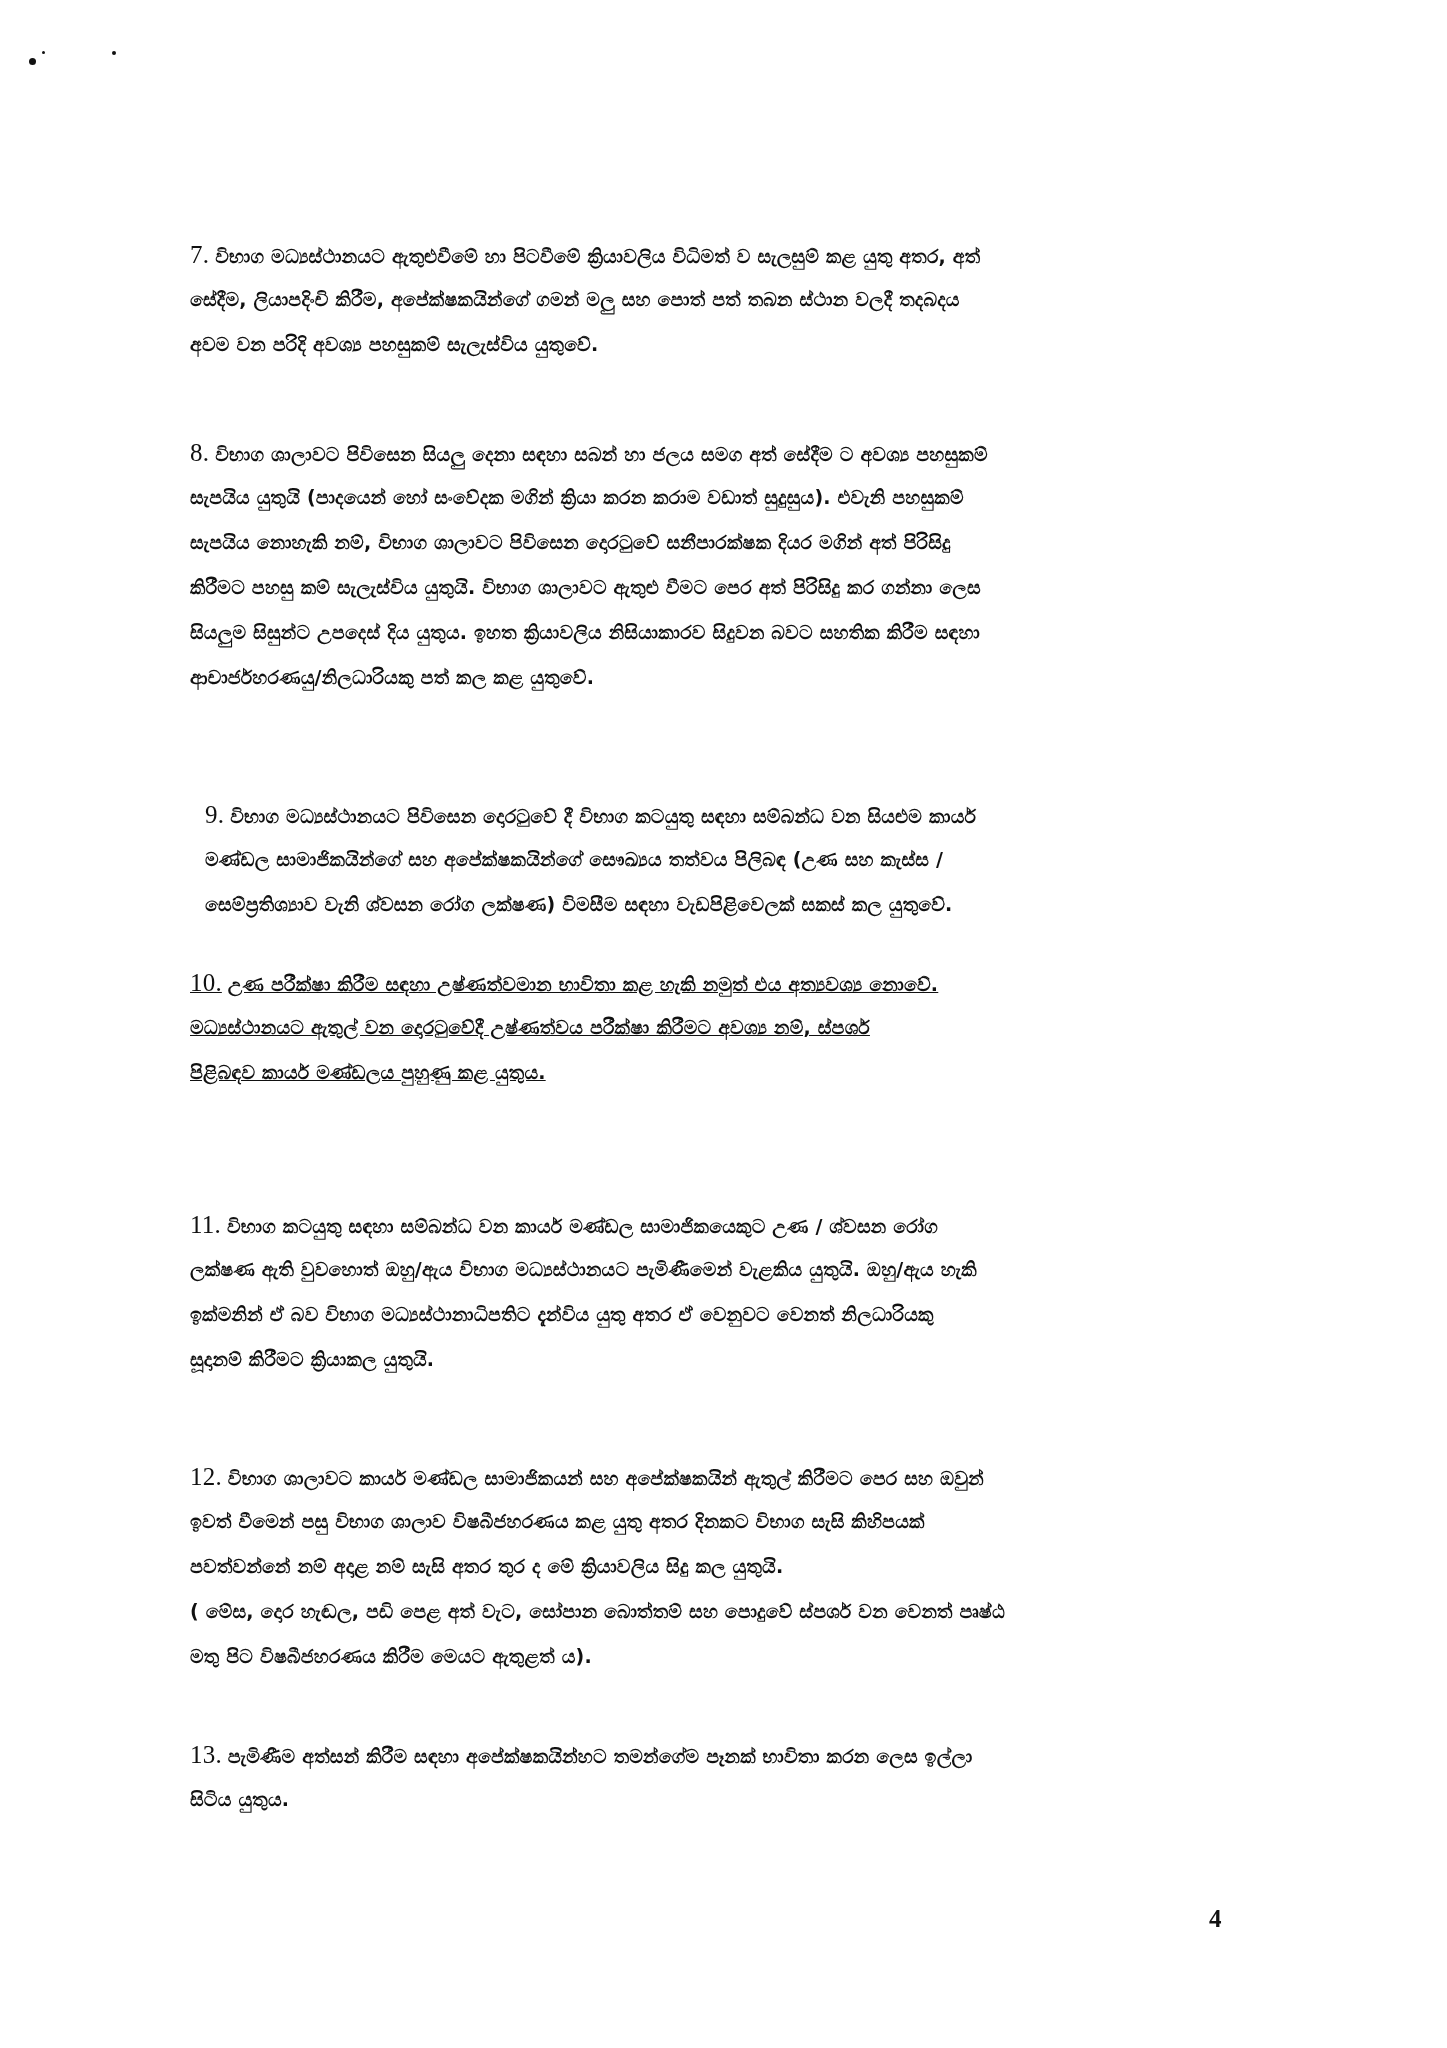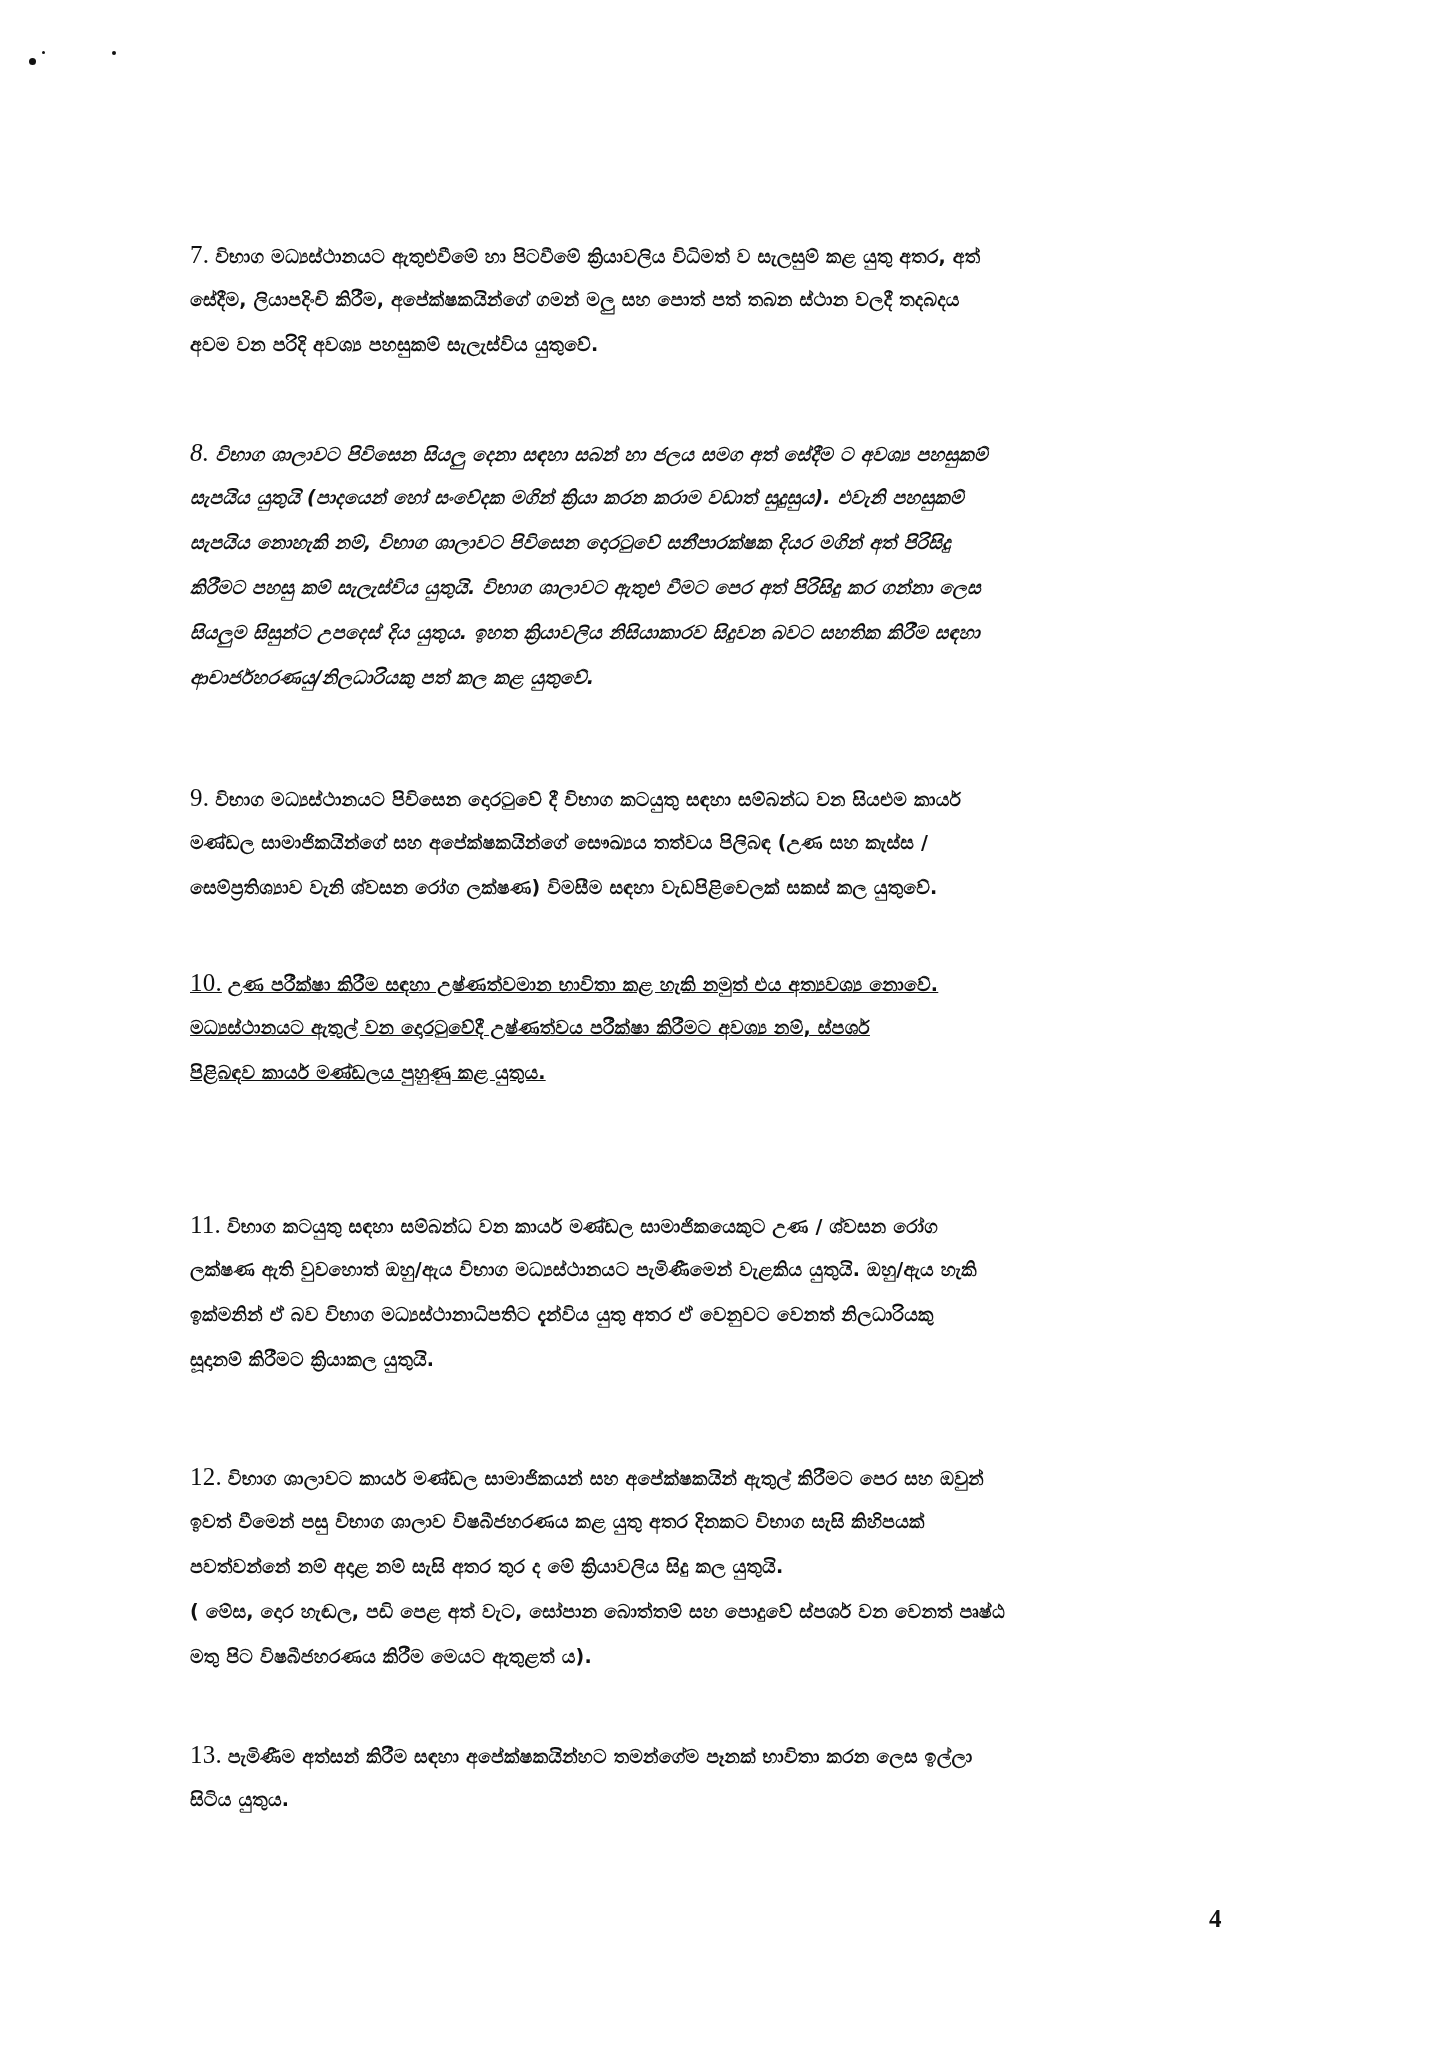--- a/index.html
+++ b/index.html
@@ -74,30 +74,30 @@
   <span class="speck" style="left:112px;top:51px;width:4px;height:4px;"></span>
 
   <div class="content">
 
     <div class="para" style="top:0px;">
       <span class="line"><span class="num">7.</span><span>විභාග මධ්‍යස්ථානයට ඇතුළුවීමේ හා පිටවීමේ ක්‍රියාවලිය විධිමත් ව සැලසුම් කළ යුතු අතර, අත්</span></span>
       <span class="line">සේදීම, ලියාපදිංචි කිරීම, අපේක්ෂකයින්ගේ ගමන් මලු සහ පොත් පත් තබන ස්ථාන වලදී තදබදය</span>
       <span class="line">අවම වන පරිදි අවශ්‍ය පහසුකම් සැලැස්විය යුතුවේ.</span>
     </div>
 
-    <div class="para" style="top:198px;font-style:italic;">
+    <div class="para" style="top:198px;">
       <span class="line"><span class="num">8.</span><span>විභාග ශාලාවට පිවිසෙන සියලු දෙනා  සඳහා සබන් හා ජලය සමග අත් සේදීම ට අවශ්‍ය පහසුකම්</span></span>
       <span class="line">සැපයිය යුතුයි (පාදයෙන් හෝ සංවේදක මගින් ක්‍රියා කරන කරාම වඩාත් සුදුසුය). එවැනි පහසුකම්</span>
       <span class="line">සැපයිය නොහැකි නම්, විභාග ශාලාවට පිවිසෙන දොරටුවේ සනීපාරක්ෂක දියර මගින් අත් පිරිසිදු</span>
       <span class="line">කිරීමට පහසු කම් සැලැස්විය යුතුයි. විභාග ශාලාවට ඇතුළු වීමට පෙර අත් පිරිසිදු කර ගන්නා ලෙස</span>
       <span class="line">සියලුම සිසුන්ට උපදෙස් දිය යුතුය. ඉහත ක්‍රියාවලිය නිසියාකාරව සිදුවන බවට සහතික කිරීම සඳහා</span>
       <span class="line">ආචාර්ජහරණයු/නිලධාරියකු පත් කල  කළ යුතුවේ.</span>
     </div>
 
-    <div class="para" style="top:543px;">
+    <div class="para" style="top:560px;margin-left:15px;">
       <span class="line"><span class="num">9.</span><span>විභාග මධ්‍යස්ථානයට පිවිසෙන දොරටුවේ දී විභාග කටයුතු සඳහා සම්බන්ධ වන සියළුම කාර්ය</span></span>
       <span class="line">මණ්ඩල සාමාජිකයින්ගේ සහ අපේක්ෂකයින්ගේ සෞඛ්‍යය තත්වය පිලිබඳ (උණ සහ කැස්ස /</span>
       <span class="line">සෙම්ප්‍රතිශ්‍යාව වැනි ශ්වසන රෝග ලක්ෂණ) විමසීම සඳහා වැඩපිළිවෙලක් සකස් කල යුතුවේ.</span>
     </div>
 
     <div class="para" style="top:728px;text-decoration:underline;">
       <span class="line"><span class="num">10.</span><span>උණ පරීක්ෂා කිරීම සඳහා උෂ්ණත්වමාන භාවිතා කළ හැකි නමුත් එය අත්‍යවශ්‍ය නොවේ.</span></span>
       <span class="line">මධ්‍යස්ථානයට ඇතුල් වන දොරටුවේදී උෂ්ණත්වය පරීක්ෂා කිරීමට අවශ්‍ය නම්, ස්පර්ශ</span>
       <span class="line">පිළිබඳව කාර්ය මණ්ඩලය පුහුණු කළ යුතුය.</span>
     </div>

